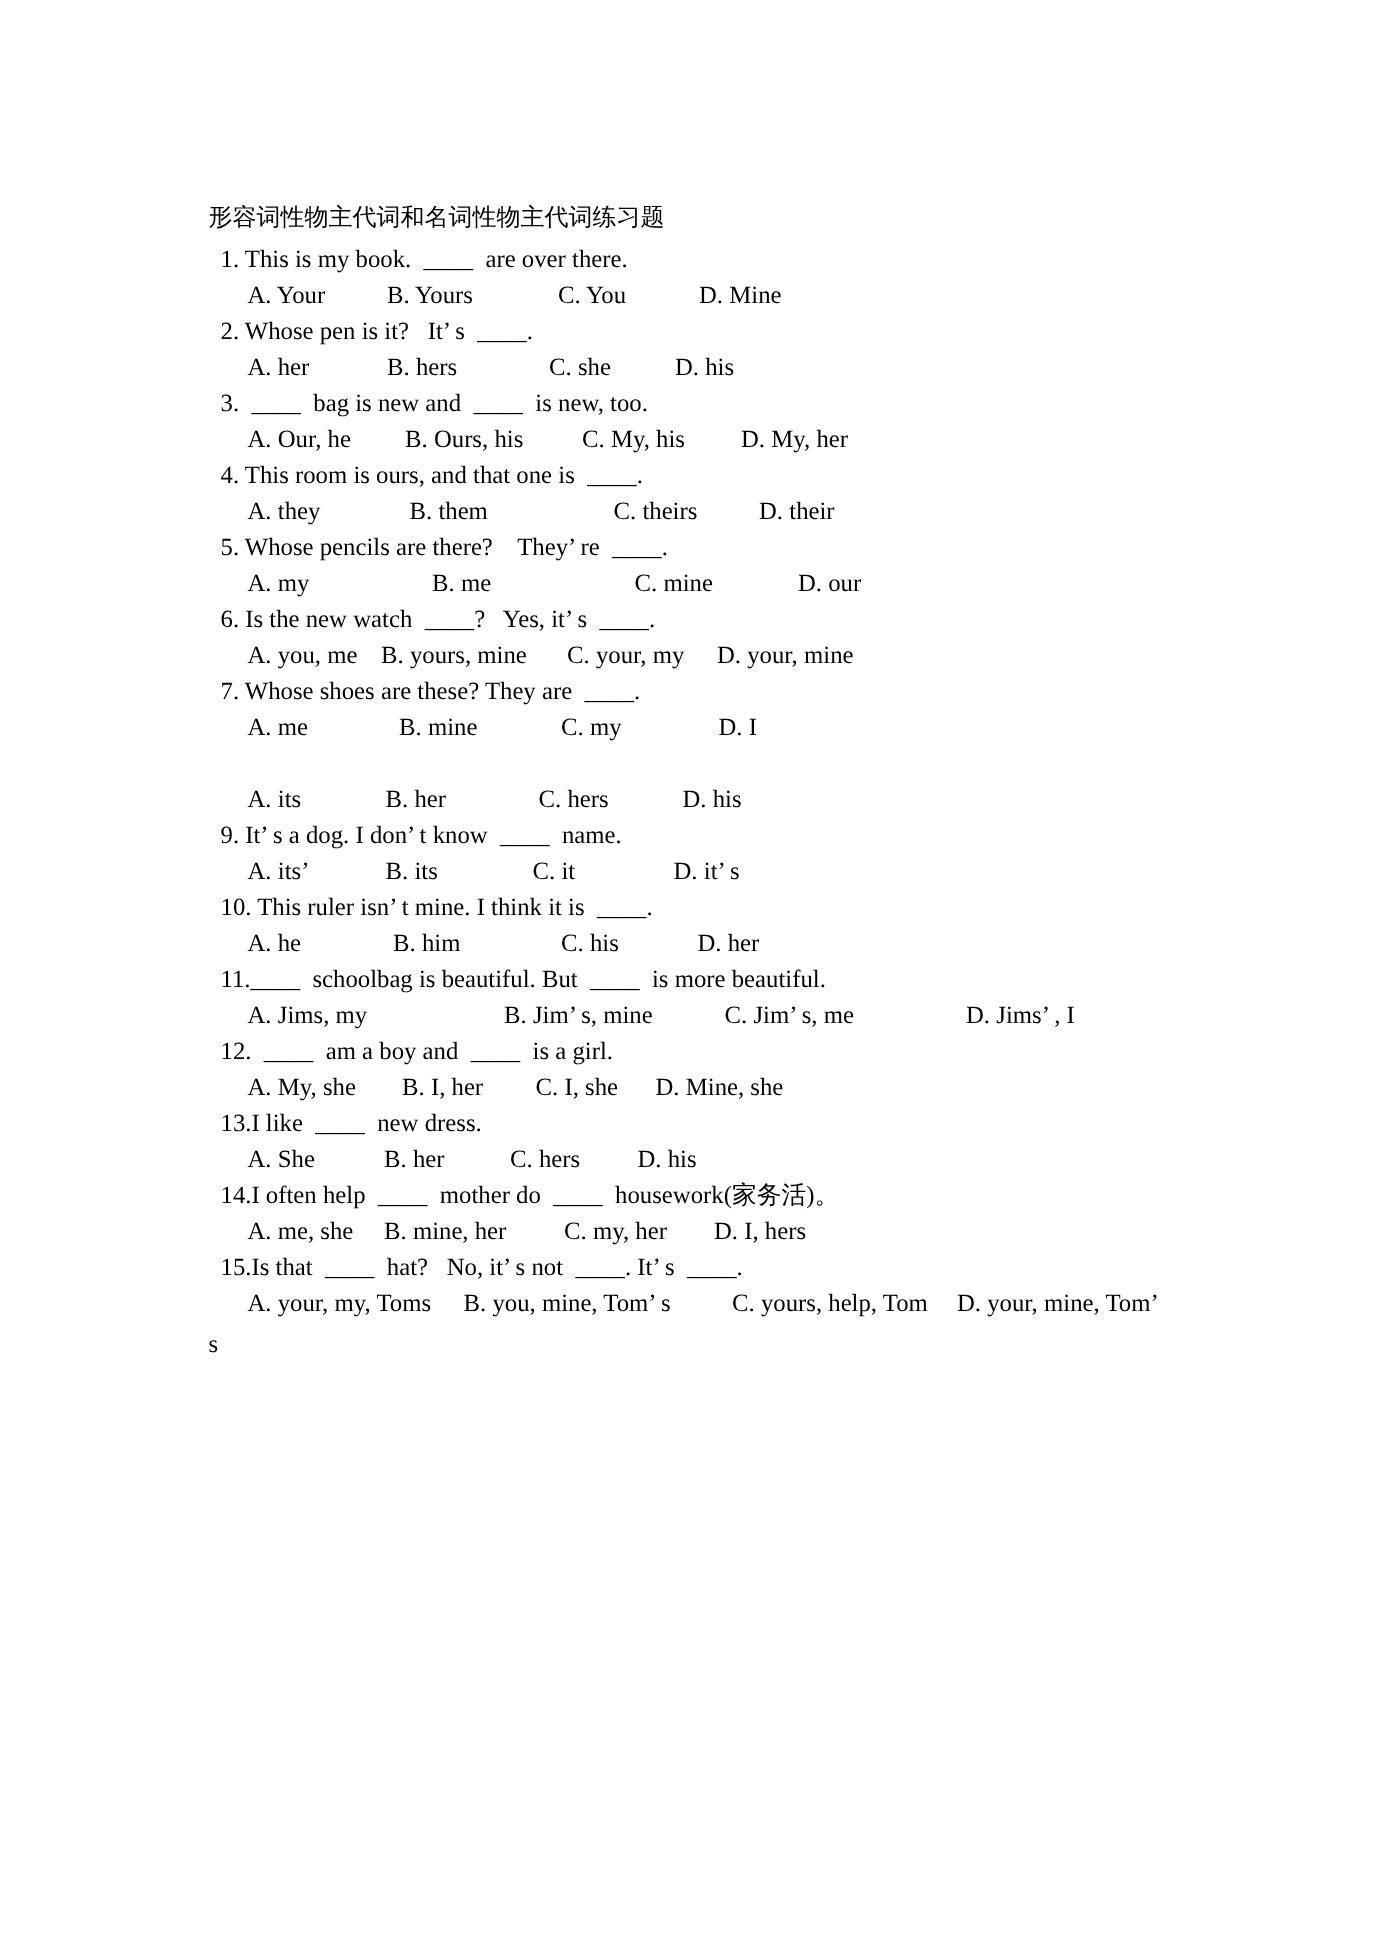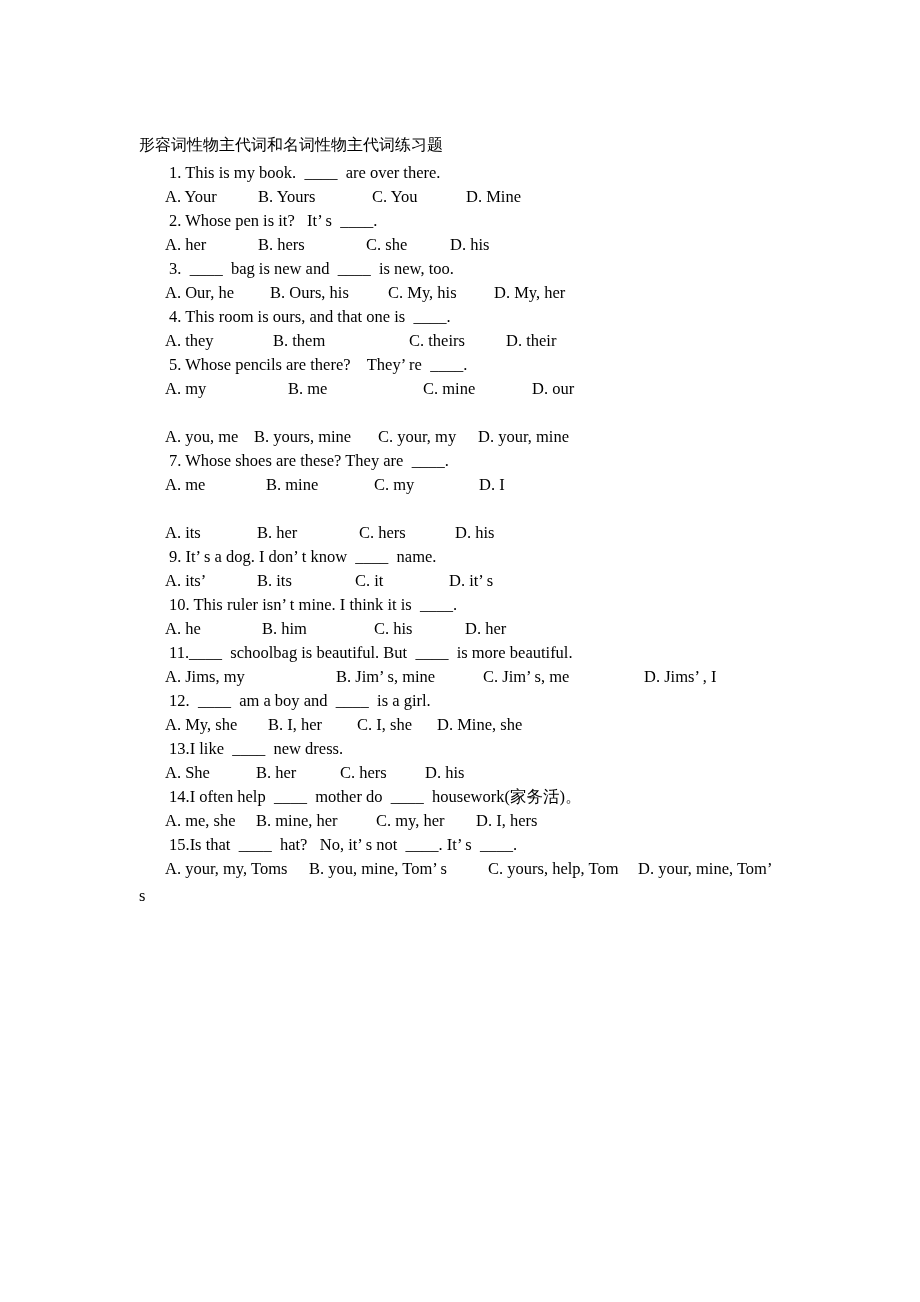--- a/index.html
+++ b/index.html
@@ -33,21 +33,20 @@
     line-height: 20px;
     white-space: nowrap;
     font-family: Liberation Mono, monospace;
   }
   .q-line {
     position: absolute;
     left: 147px;
     font-size: 16.5px;
     line-height: 20px;
     white-space: pre;
-    margin-left: 22px;
   }
   .opt-row {
     position: absolute;
     left: 0;
     width: 920px;
     height: 22px;
     font-size: 16.5px;
     line-height: 20px;
   }
   .opt {
@@ -103,20 +102,21 @@
   </div>
 
   <div class="q-line" style="top:355px">5. Whose pencils are there?    They’ re  ____.</div>
   <div class="opt-row" style="top:379px">
     <span class="opt" style="left:165px">A. my</span>
     <span class="opt" style="left:288px">B. me</span>
     <span class="opt" style="left:423px">C. mine</span>
     <span class="opt" style="left:532px">D. our</span>
   </div>
 
+  <div class="q-line" style="top:403px">6. Is the new watch  ____?   Yes, it’ s  ____.</div>
   <div class="opt-row" style="top:427px">
     <span class="opt" style="left:165px">A. you, me</span>
     <span class="opt" style="left:254px">B. yours, mine</span>
     <span class="opt" style="left:378px">C. your, my</span>
     <span class="opt" style="left:478px">D. your, mine</span>
   </div>
 
   <div class="q-line" style="top:451px">7. Whose shoes are these? They are  ____.</div>
   <div class="opt-row" style="top:475px">
     <span class="opt" style="left:165px">A. me</span>

